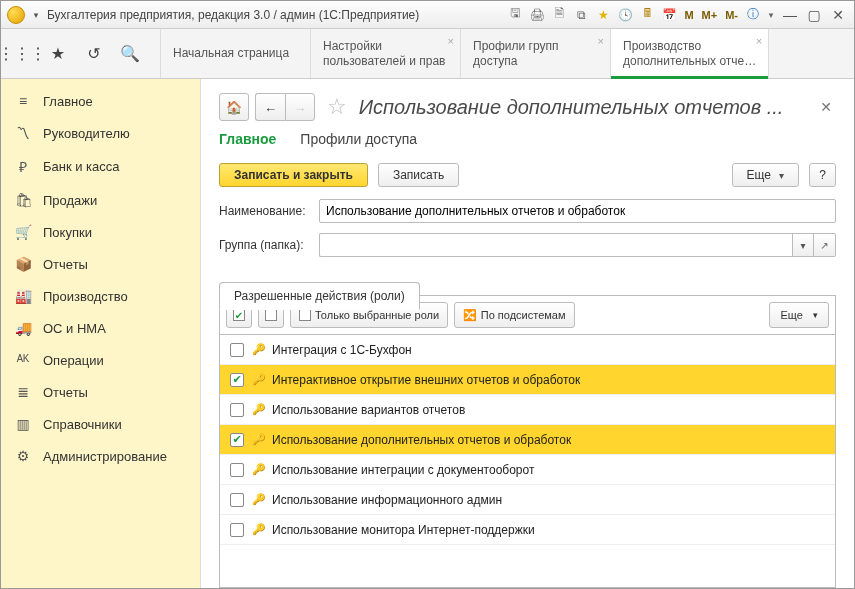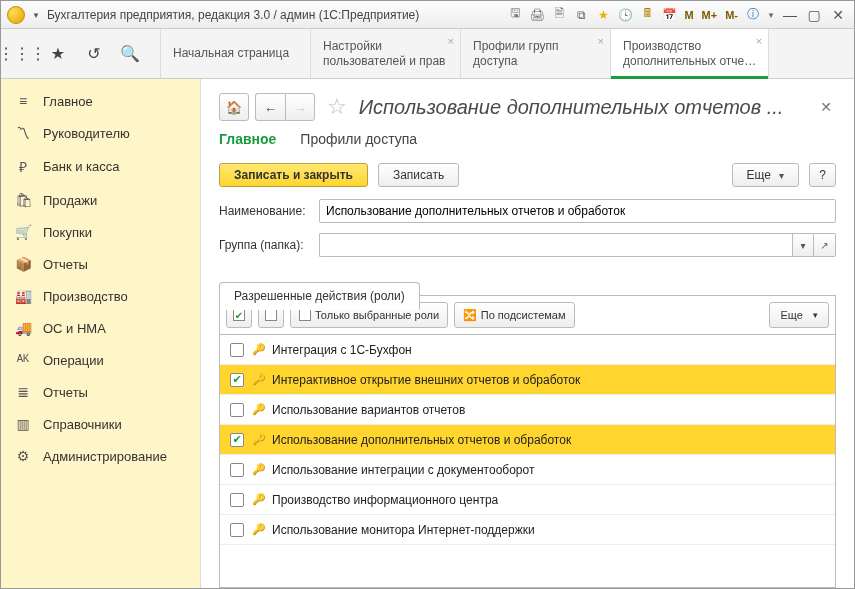--- a/index.html
+++ b/index.html
@@ -276,21 +276,21 @@
           <div class="role-label">Использование дополнительных отчетов и обработок</div>
         </div>
         <div class="role-row">
           <div class="chk"></div>
           <div class="key-icon">🔑</div>
           <div class="role-label">Использование интеграции с документооборот</div>
         </div>
         <div class="role-row">
           <div class="chk"></div>
           <div class="key-icon">🔑</div>
-          <div class="role-label">Производство информационного центра</div>
+          <div class="role-label">Использование информационного админ</div>
         </div>
         <div class="role-row">
           <div class="chk"></div>
           <div class="key-icon">🔑</div>
           <div class="role-label">Использование монитора Интернет-поддержки</div>
         </div>
       </div>
   </div>
 </div>
 

